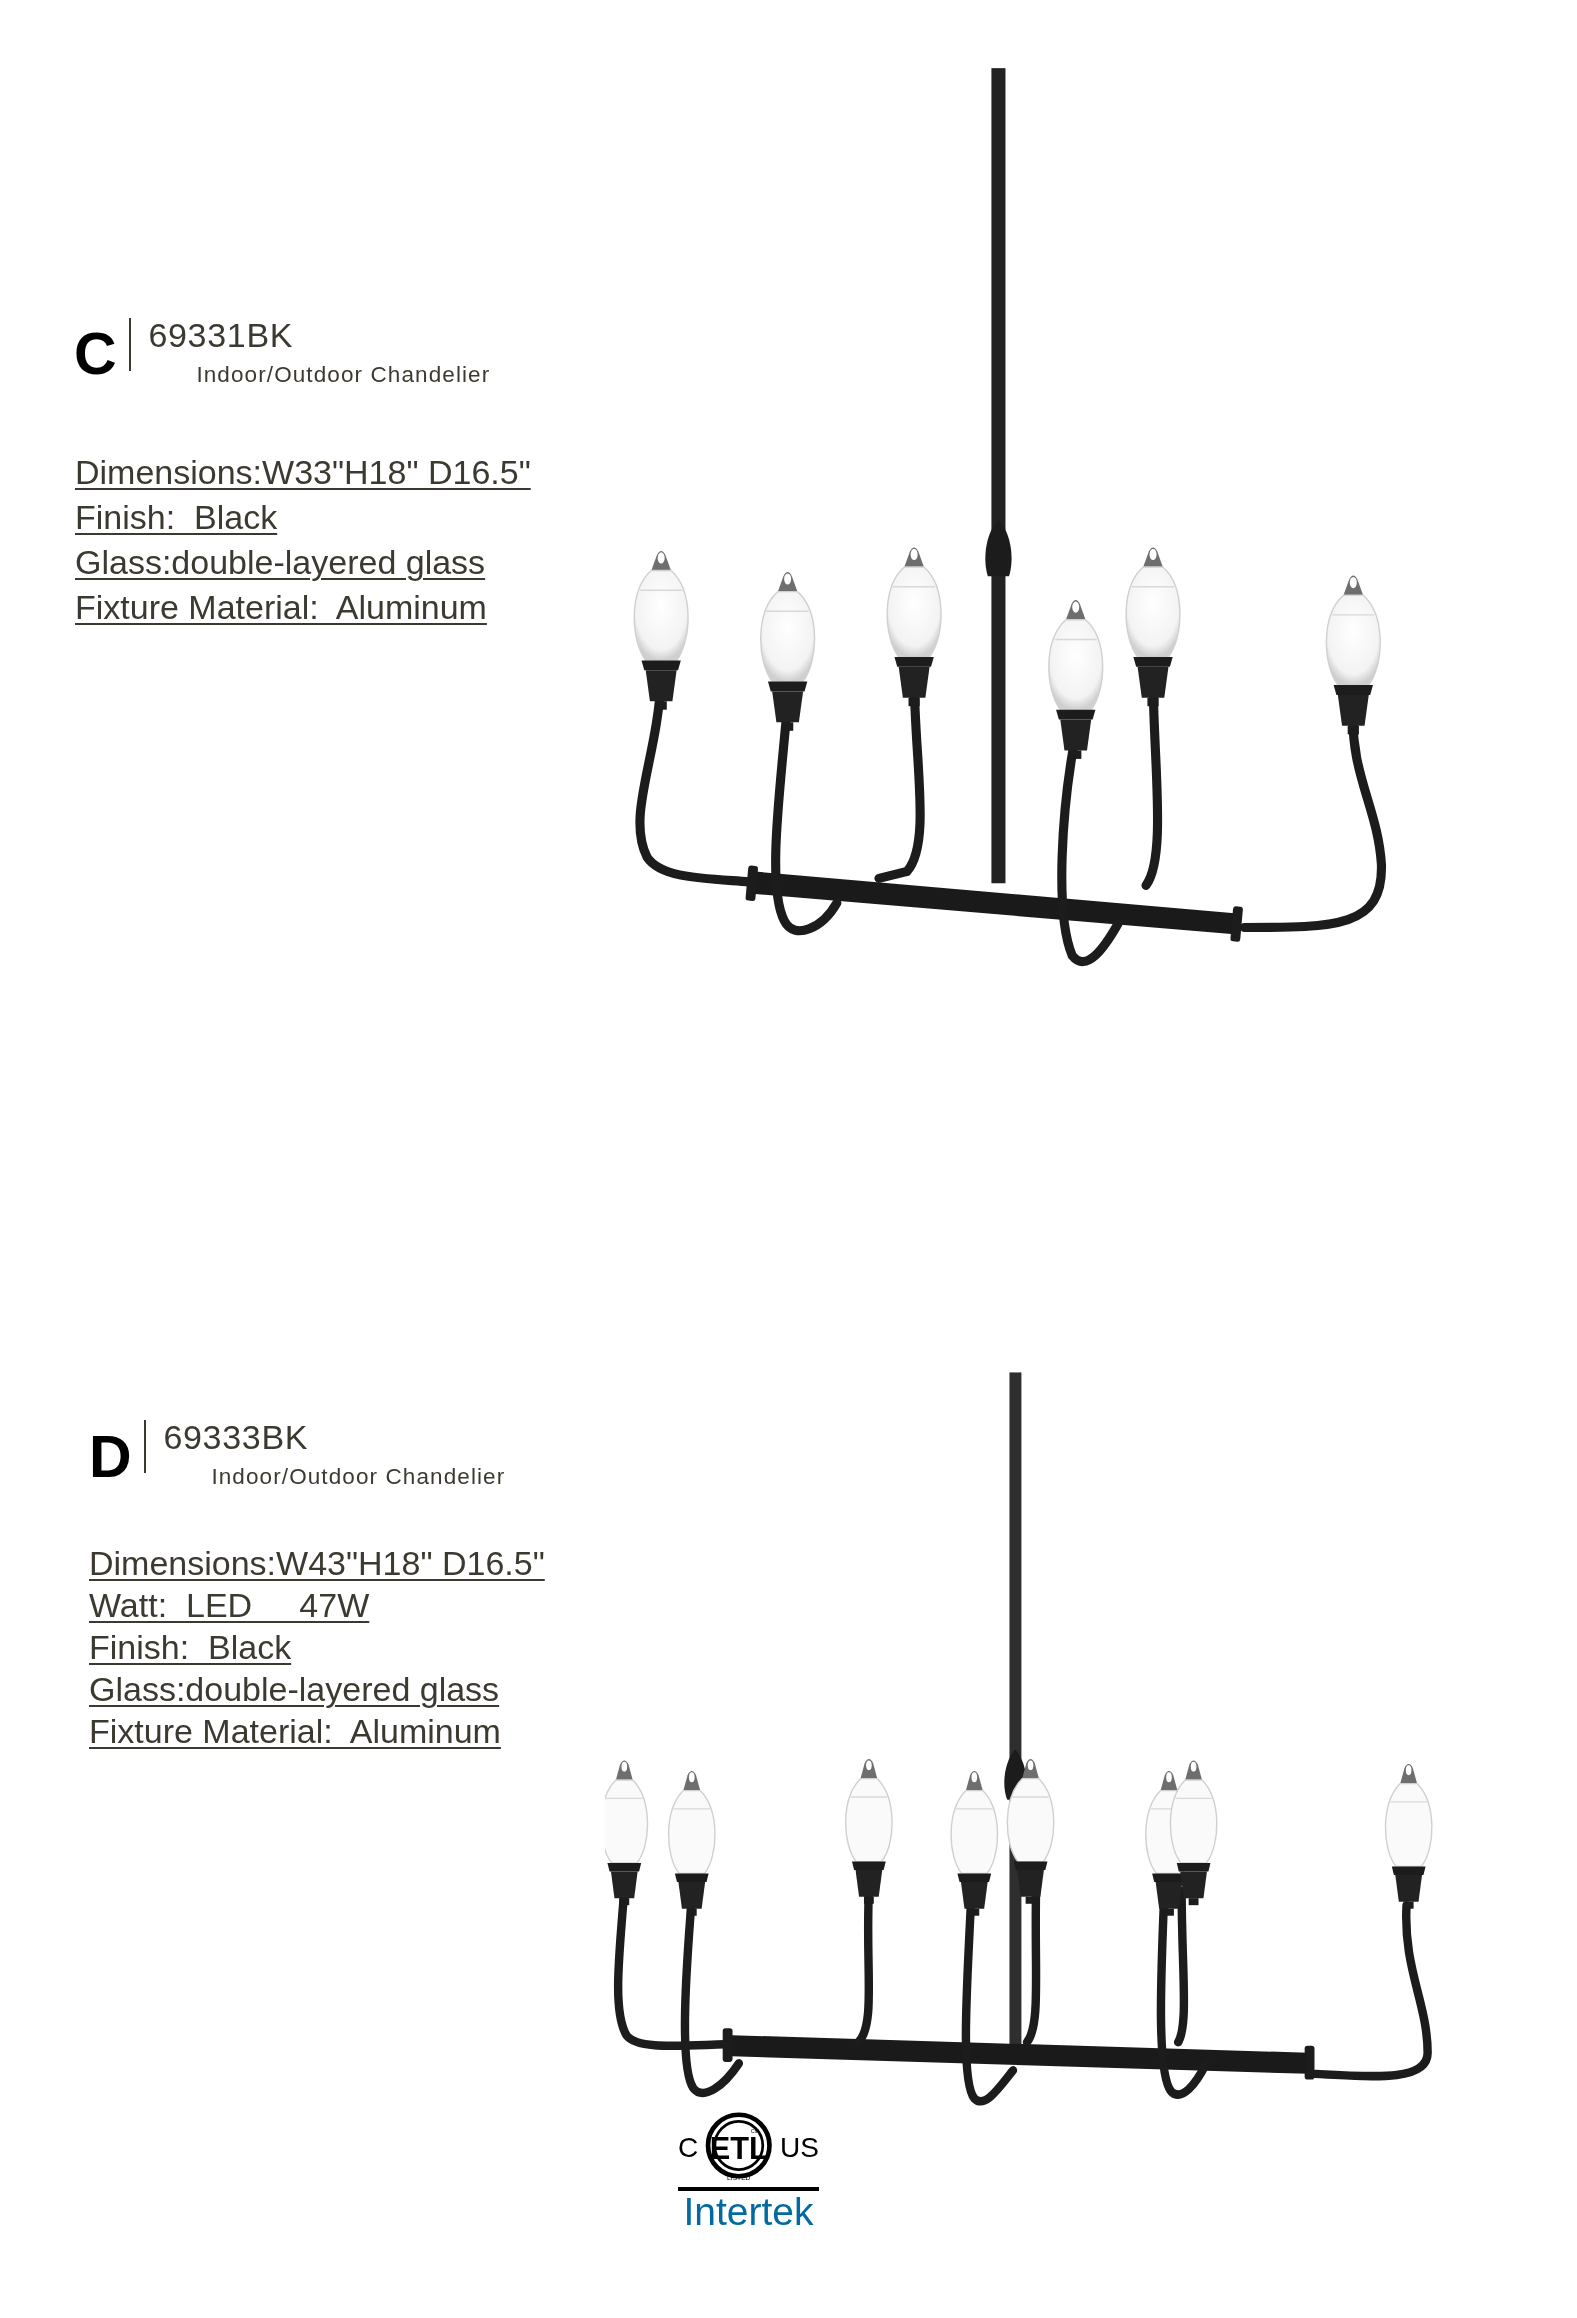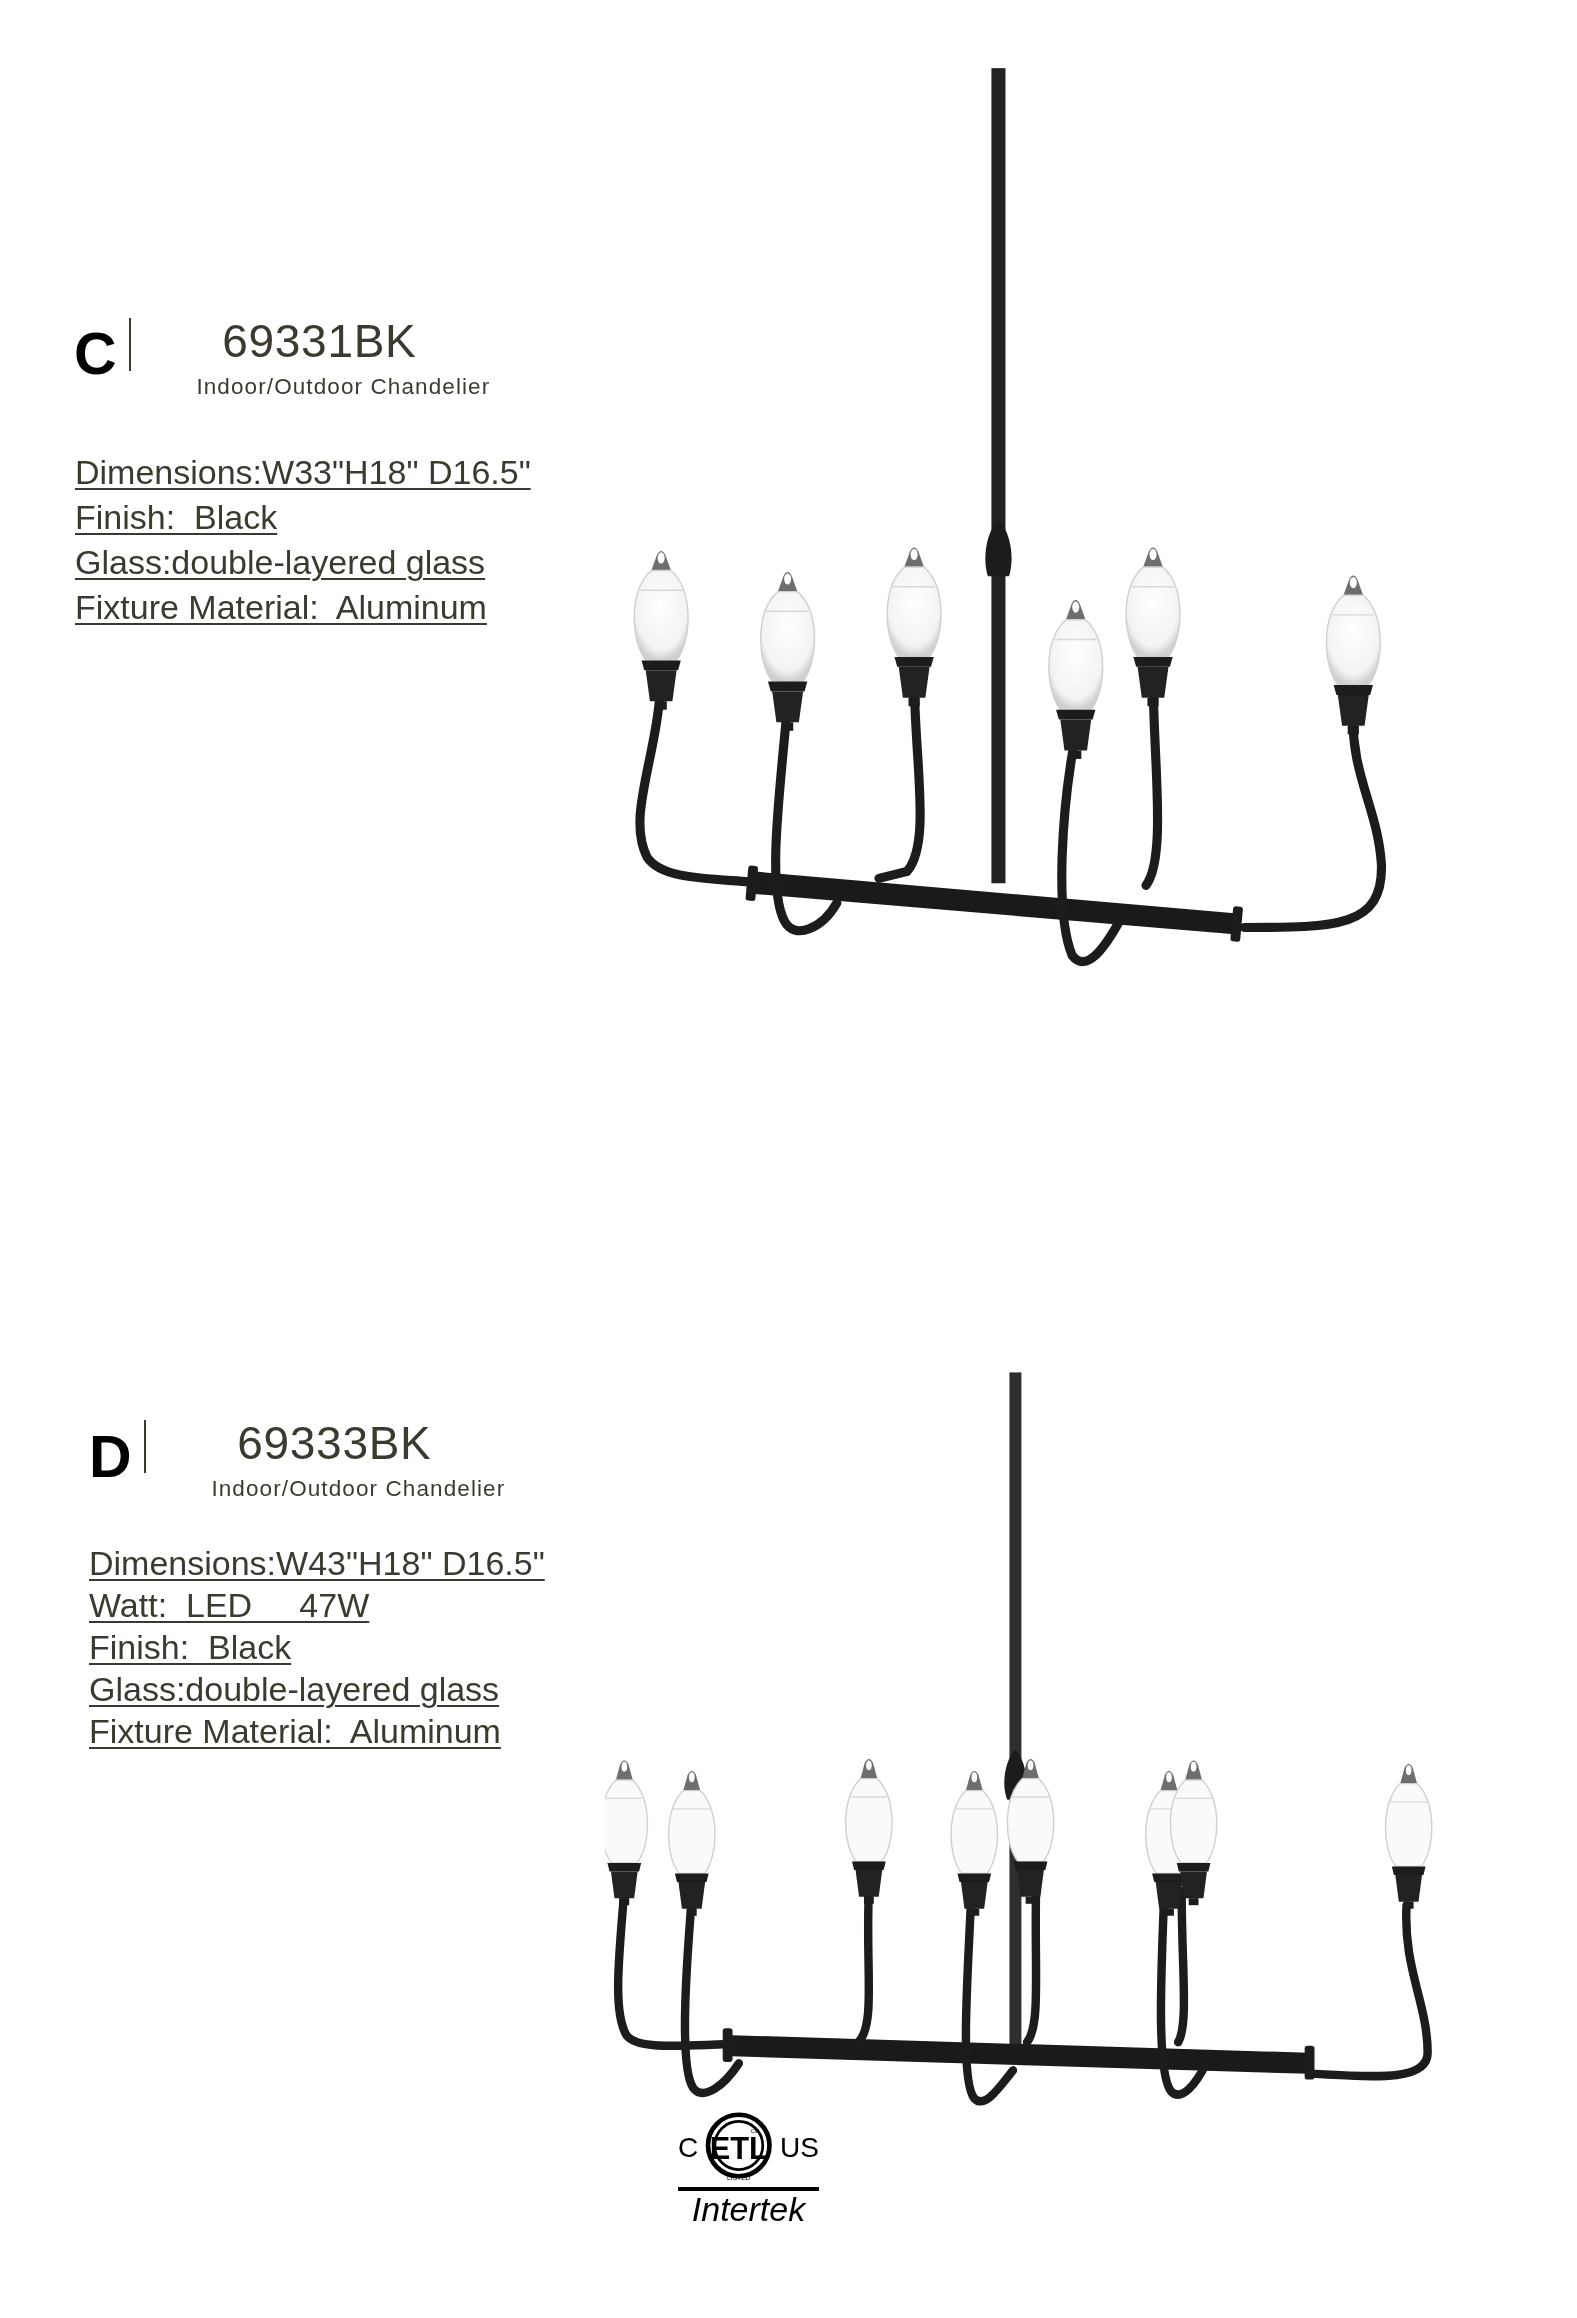--- a/index.html
+++ b/index.html
@@ -3,31 +3,31 @@
 <meta charset="utf-8">
 <style>
   html, body { margin: 0; padding: 0; background: #ffffff; }
   body { width: 1578px; height: 2319px; position: relative; overflow: hidden;
          font-family: "Liberation Sans", sans-serif; color: #3c3a30; }
   .product { position: absolute; left: 0; width: 1578px; }
   .header { position: absolute; display: flex; align-items: flex-start; }
   .letter { font-family: "Liberation Sans", sans-serif; font-weight: bold; color: #000;
             font-size: 59px; line-height: 1; }
   .vbar { width: 2.1px; background: #3c3a30; margin: 0 17px 0 12.7px; }
-  .model { font-size: 46px; line-height: 1; letter-spacing: 0.7px; text-align: center; }
+  .model { font-size: 34px; line-height: 1; letter-spacing: 0.7px; }
   .subtitle { font-size: 22.5px; letter-spacing: 1.1px; margin-top: 12.7px; margin-left: 48px; }
   .specs { position: absolute; }
   .spec { font-size: 34px; line-height: 45px; text-decoration: underline;
           text-decoration-thickness: 2.1px; text-underline-offset: 4.2px; white-space: pre; }
   .fixture { position: absolute; }
   .cert { position: absolute; left: 678px; top: 2109px; width: 141px; text-align: center; }
   .cert-row { display: flex; align-items: center; justify-content: center; gap: 4.2px; height: 77px; }
   .cert-c, .cert-us { font-size: 28px; color: #000; font-family: "Liberation Sans", sans-serif; }
   .cert-line { height: 3.5px; background: #000; margin: 1.4px 0 1.4px 0; }
-  .cert-brand { font-size: 34px; color: #000000; line-height: 1; font-style: italic; }
+  .cert-brand { font-size: 39px; color: #0369a1; line-height: 1; }
 </style>
 </head>
 <body>
 
 <section class="product" style="top:0;height:1055px;">
   <div class="header" style="left:74px;top:318px;">
     <div class="letter" style="margin-top:7px;">C</div>
     <div class="vbar" style="height:53px;"></div>
     <div>
       <div class="model">69331BK</div>

